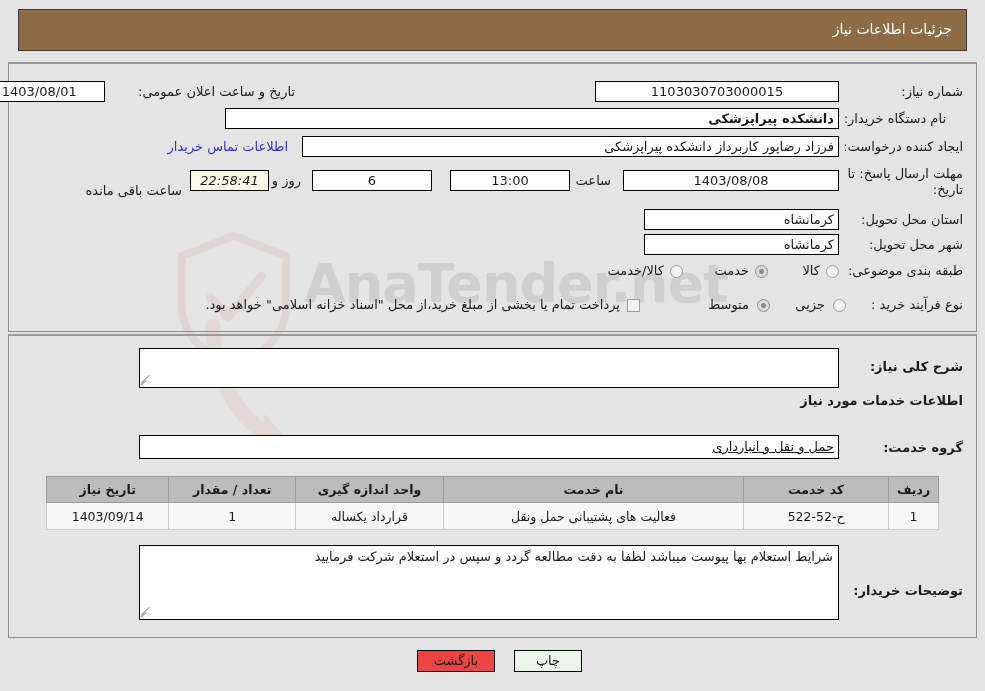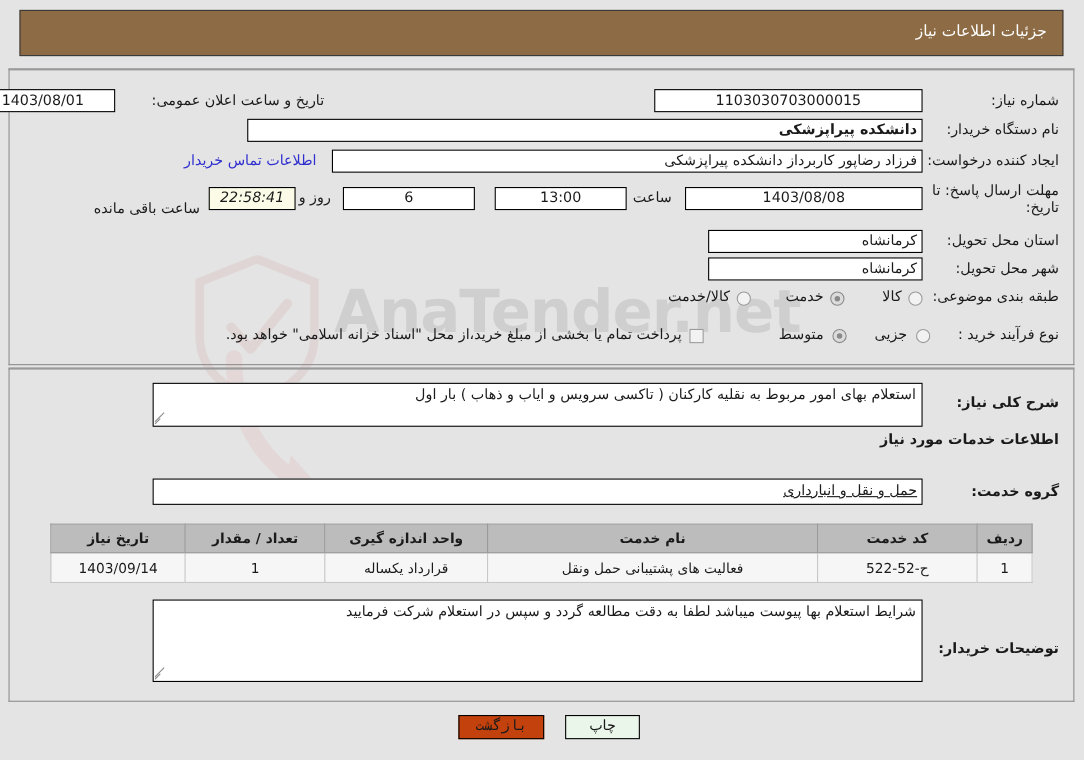--- a/index.html
+++ b/index.html
@@ -217,21 +217,21 @@
     border: 1px solid #000;
     height: 22px;
     line-height: 20px;
     box-sizing: border-box;
     font-size: 13px;
     text-align: center;
     cursor: pointer;
     color: #1a1a1a;
   }
   .btn.print  { background: #e9f6e9; }
-  .btn.back   { background: #c2410c; font-family: Liberation Mono, monospace; }
+  .btn.back   { background: #ef4444; }
 
   .underline-val { text-decoration: underline; }
 </style>
 </head>
 <body>
 
 <div class="watermark">
   <svg class="wm-shield" viewBox="0 0 120 136">
     <path d="M60 3 L113 24 L113 74 C113 106 88 125 60 133 C32 125 7 106 7 74 L7 24 Z" fill="none" stroke="#d9b6b6" stroke-width="8"></path>
     <path d="M36 66 L54 86 L88 44" fill="none" stroke="#d9b6b6" stroke-width="9" stroke-linecap="round" stroke-linejoin="round"></path>
@@ -250,21 +250,21 @@
   </div>
 
   <div class="panel"></div>
 
   <div class="lbl" style="right:22px; top:84px;">شماره نیاز:</div>
   <div class="fld center" style="right:146px; top:81px; width:244px;">1103030703000015</div>
 
   <div class="lbl" style="right:690px; top:84px;">تاریخ و ساعت اعلان عمومی:</div>
   <div class="fld center" style="right:880px; top:81px; width:182px;">1403/08/01 - 13:10</div>
 
-  <div class="lbl" style="right:22px; top:111px;">نام دستگاه خریدار:</div>
+  <div class="lbl" style="right:39px; top:111px;">نام دستگاه خریدار:</div>
   <div class="fld right" style="right:146px; top:108px; width:614px;font-weight:bold;">دانشکده پیراپزشکی</div>
 
   <div class="lbl" style="right:22px; top:139px;text-align:center;">ایجاد کننده درخواست:</div>
   <div class="fld right" style="right:146px; top:136px; width:537px;">فرزاد رضاپور کاربرداز دانشکده پیراپزشکی</div>
   <div class="link" style="right:697px; top:139px;">اطلاعات تماس خریدار</div>
 
   <div class="lbl" style="right:22px; top:166px; width:118px; line-height:16px; white-space:normal;">مهلت ارسال پاسخ: تا تاریخ:</div>
   <div class="fld center" style="right:146px; top:170px; width:216px;">1403/08/08</div>
   <div class="plain" style="right:374px; top:173px;">ساعت</div>
   <div class="fld center" style="right:415px; top:170px; width:120px;">13:00</div>
@@ -292,21 +292,20 @@
   <div class="plain" style="right:160px; top:297px;">جزیی</div>
   <div class="radio on" style="right:215px; top:299px;"></div>
   <div class="plain" style="right:236px; top:297px;">متوسط</div>
   <div class="checkbox" style="right:345px; top:299px;"></div>
   <div class="plain" style="right:365px; top:297px;">پرداخت تمام یا بخشی از مبلغ خرید،از محل "اسناد خزانه اسلامی" خواهد بود.</div>
 
   <div class="panel2"></div>
 
   <div class="head" style="right:22px; top:359px;">شرح کلی نیاز:</div>
   <div class="ta" style="right:146px; top:348px; width:700px; height:40px;">
-    <span>استعلام بهای امور مربوط به نقلیه کارکنان ( تاکسی سرویس و ایاب و ذهاب ) بار اول</span>
     <span class="grip">
       <i style="width:12px; left:0; top:9px; transform:rotate(-45deg);"></i>
       <i style="width:7px; left:0; top:11px; transform:rotate(-45deg);"></i>
     </span>
   </div>
 
   <div class="head" style="right:22px; top:393px;">اطلاعات خدمات مورد نیاز</div>
 
   <div class="head" style="right:22px; top:440px;">گروه خدمت:</div>
   <div class="fld right" style="right:146px; top:435px; width:700px; height:24px; line-height:22px;">

